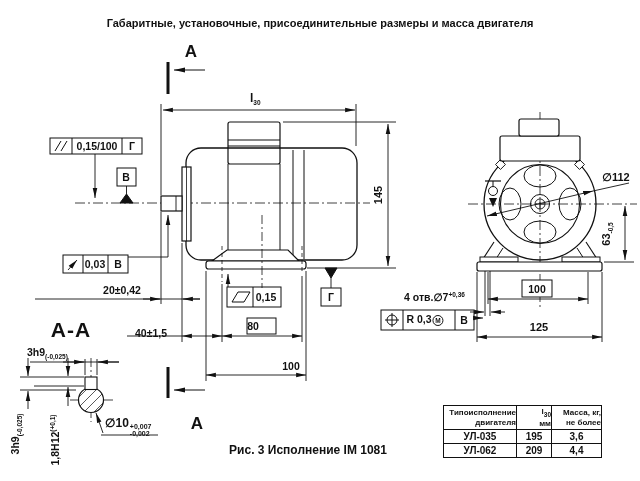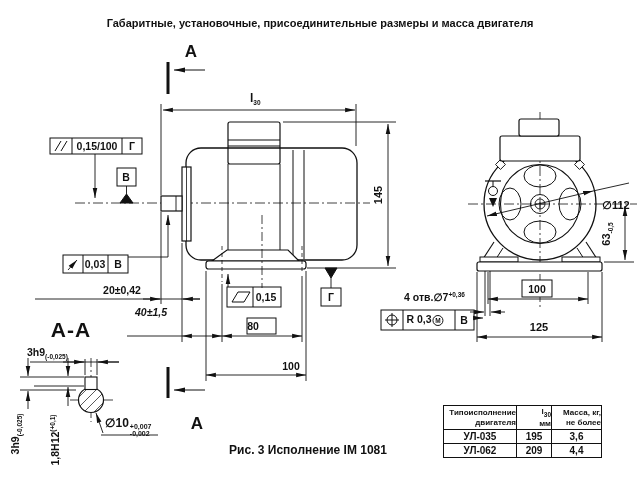--- a/index.html
+++ b/index.html
@@ -269,42 +269,42 @@
   <div class="t d12" style="left:250px;top:92px;"><span>l</span><sub class="tl">30</sub></div>
   <div class="t rot" style="left:378px;top:195px;font-size:11px;">145</div>
 
   <div class="t c" style="left:97px;top:146px;">0,15/100</div>
   <div class="t c" style="left:132px;top:146px;">Г</div>
   <div class="t c" style="left:126px;top:177px;">В</div>
   <div class="t c" style="left:95px;top:264px;">0,03</div>
   <div class="t c" style="left:118px;top:264px;">В</div>
 
   <div class="t c" style="left:122px;top:290px;">20±0,42</div>
-  <div class="t c" style="left:151px;top:312px;font-style:italic;">40±1,5</div>
+  <div class="t c" style="left:151px;top:333px;">40±1,5</div>
   <div class="t c" style="left:266px;top:297px;">0,15</div>
   <div class="t c" style="left:253px;top:326px;">80</div>
   <div class="t c" style="left:331px;top:297px;">Г</div>
   <div class="t c" style="left:291px;top:366px;">100</div>
 
   <div class="t" style="left:27px;top:347px;"><span>3h9</span><sub class="tl">(-0,025)</sub></div>
   <div class="t rot" style="left:17px;top:434px;"><span>3h9</span><sub class="tl">(-0,025)</sub></div>
   <div class="t rot" style="left:55px;top:440px;"><span>1,8H12</span><sup class="tl">(+0,1)</sup></div>
   <div class="t d12" style="left:105px;top:417px;"><span>∅10</span><span class="stack">
         <span>+0,007</span>
         <span>-0,002</span>
       </span></div>
 
   <div class="t" style="left:404px;top:292px;"><span>4 отв.∅7</span><sup class="tl">+0,36</sup></div>
   <div class="t c" style="left:425px;top:320px;"><span>R 0,3</span><span class="circ-m">M</span></div>
   <div class="t c" style="left:464px;top:320px;">В</div>
 
   <div class="t c" style="left:537px;top:289px;">100</div>
   <div class="t c" style="left:539px;top:327px;font-size:11px;">125</div>
   <div class="t rot" style="left:608px;top:234px;font-size:11px;"><span>63</span><sub class="tl">-0,5</sub></div>
-  <div class="t c" style="left:616px;top:177px;font-size:11px;margin-top:28px;">∅112</div>
+  <div class="t c" style="left:616px;top:177px;font-size:11px;">∅112</div>
 
   <div class="t c cap" style="left:308px;top:450px;">Рис. 3 Исполнение IM 1081</div>
 
   <table id="spec">
     <tbody>
         <tr>
       <td class="hd w1"><span>Типоисполнение</span><br><span>двигателя</span></td>
       <td class="hd w2"><span>l</span><sub class="tl">30</sub><br><span>мм</span></td>
       <td class="hd w3"><span>Масса, кг,</span><br><span>не более</span></td>
     </tr>

